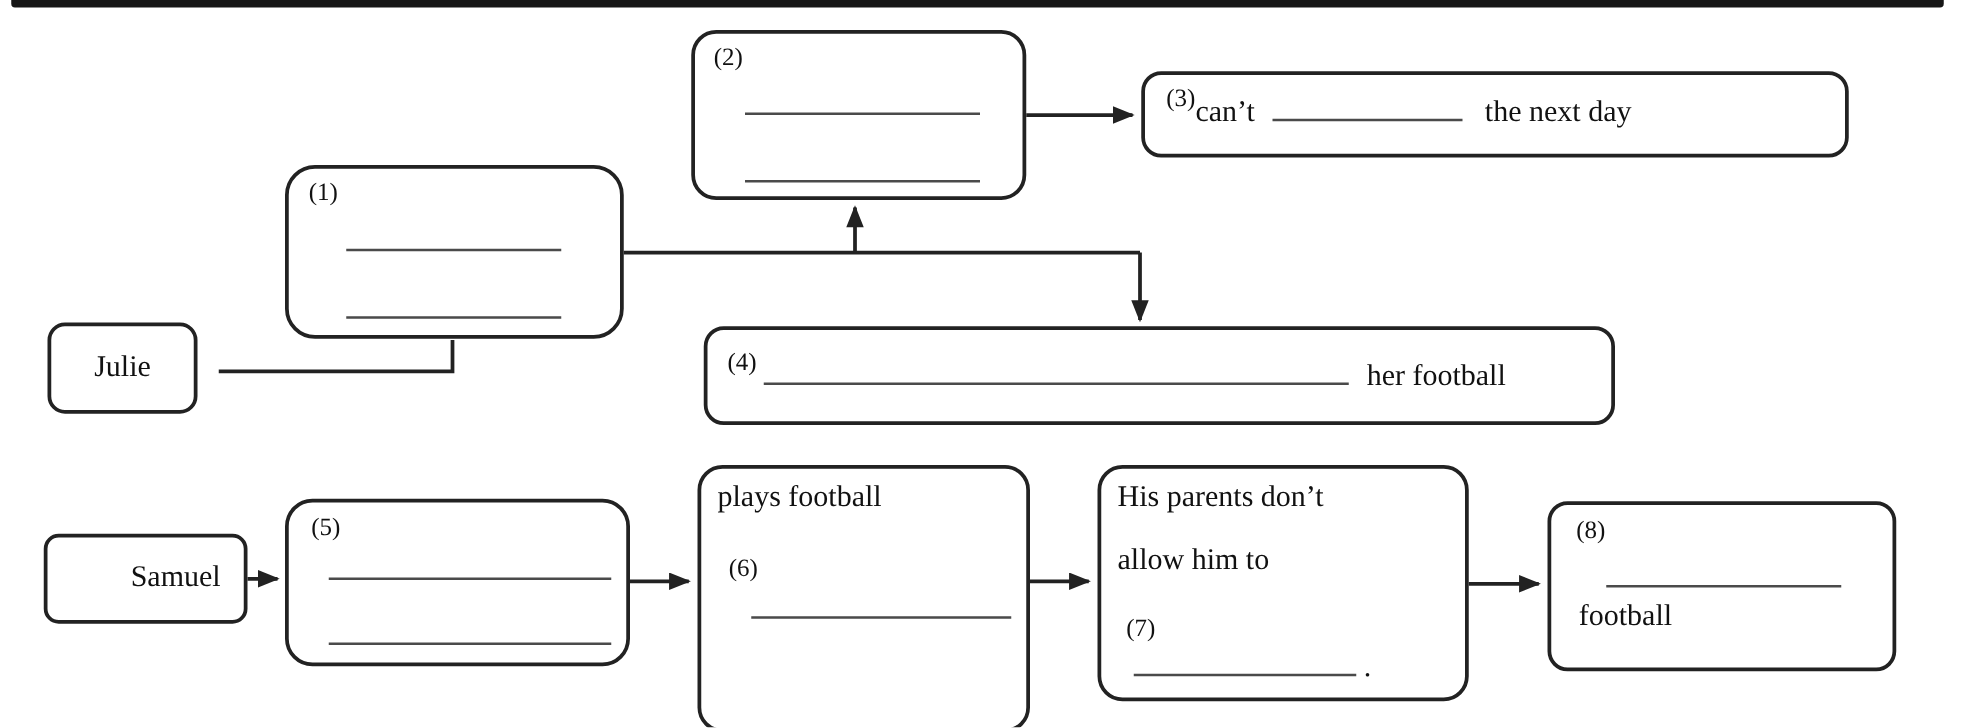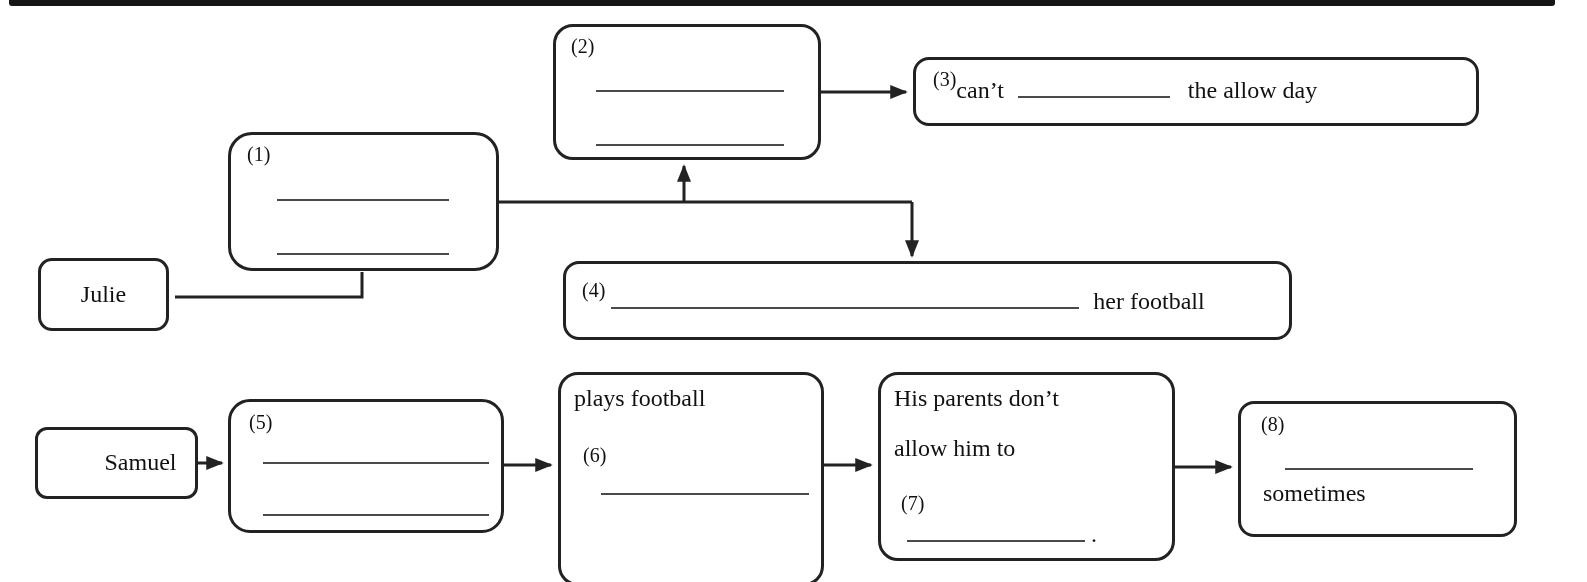--- a/index.html
+++ b/index.html
@@ -86,42 +86,42 @@
     <path class="line" d="M499 202 H912"></path>
     <path class="line arrow" d="M684 202 V166"></path>
     <path class="line arrow" d="M912 202 V256"></path>
     <path class="line arrow" d="M821 92 H906"></path>
     <path class="line arrow" d="M198 463 H222"></path>
     <path class="line arrow" d="M504 465 H551"></path>
     <path class="line arrow" d="M824 465 H871"></path>
     <path class="line arrow" d="M1175 467 H1231"></path>
   </svg>
 
-  <div class="node name" style="left:38px; top:258px; width:131px; height:73px; border-radius:14px;">
+  <div class="node name" style="left:38px; top:258px; width:120px; height:73px; border-radius:14px;">
     <span class="txt">Julie</span>
   </div>
 
   <div class="node" style="left:228px; top:132px; width:271px; height:139px; border-radius:24px;">
     <span class="num corner-num" style="left:16px; top:9px;">(1)</span>
     <div class="blank" style="left:46px; top:64px; width:172px;"></div>
     <div class="blank" style="left:46px; top:118px; width:172px;"></div>
   </div>
 
   <div class="node" style="left:553px; top:24px; width:268px; height:136px; border-radius:20px;">
     <span class="num corner-num" style="left:15px; top:9px;">(2)</span>
     <div class="blank" style="left:40px; top:63px; width:188px;"></div>
     <div class="blank" style="left:40px; top:117px; width:188px;"></div>
   </div>
 
   <div class="node" style="left:913px; top:57px; width:566px; height:69px; border-radius:16px;">
     <div class="row" style="left:17px; top:17px;">
       <span class="num sup">(3)</span>
       <span class="txt">can’t</span>
       <span class="iblank" style="width:152px; margin:0 18px 0 14px;"></span>
-      <span class="txt">the allow day</span>
+      <span class="txt">the next day</span>
     </div>
   </div>
 
   <div class="node" style="left:563px; top:261px; width:729px; height:79px; border-radius:16px;">
     <div class="row" style="left:16px; top:24px;">
       <span class="num sup">(4)</span>
       <span class="iblank" style="width:468px; margin-left:6px;"></span>
       <span class="txt" style="margin-left:14px;">her football</span>
     </div>
   </div>
@@ -148,16 +148,16 @@
     <span class="num corner-num" style="left:20px; top:118px;">(7)</span>
     <div class="row" style="left:26px; top:146px;">
       <span class="iblank" style="width:178px;"></span>
       <span class="txt" style="margin-left:6px;">.</span>
     </div>
   </div>
 
   <div class="node" style="left:1238px; top:401px; width:279px; height:136px; border-radius:16px;">
     <span class="num corner-num" style="left:20px; top:10px;">(8)</span>
     <div class="blank" style="left:44px; top:64px; width:188px;"></div>
-    <div class="txt" style="position:absolute; left:22px; top:76px;">sometimes</div>
+    <div class="txt" style="position:absolute; left:22px; top:76px;">football</div>
   </div>
 
 </div>
 
 </body></html>

